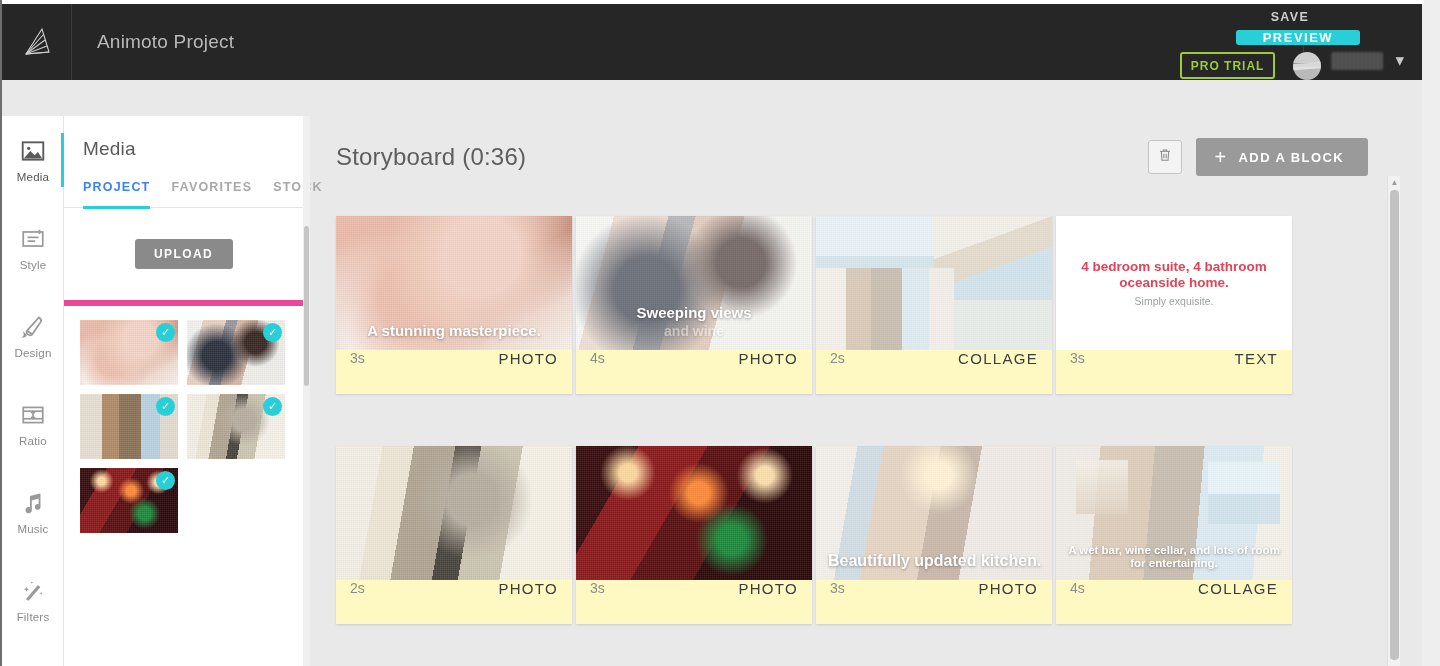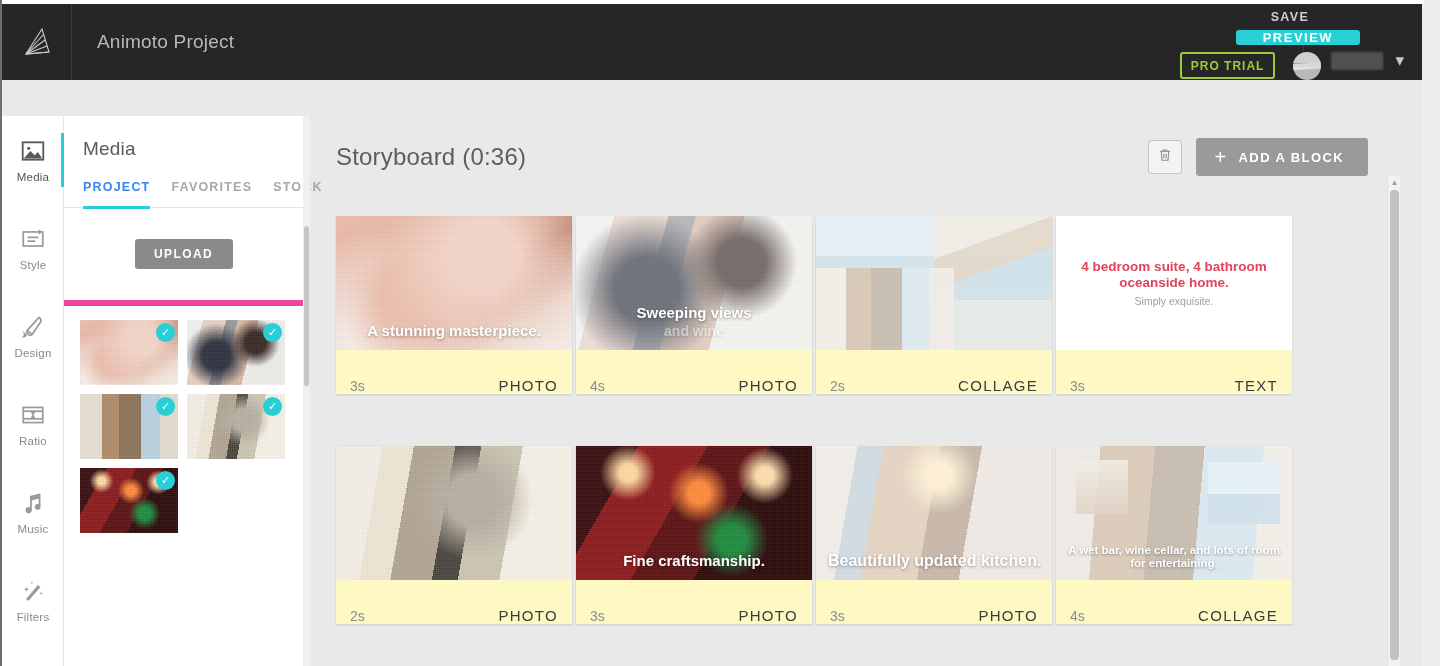--- a/index.html
+++ b/index.html
@@ -234,21 +234,21 @@
   .cap {
     position: absolute; left: 0; right: 0; bottom: 10px;
     color: #ffffff; font-size: 15px; font-weight: bold;
     text-align: center; padding: 0 9px;
     text-shadow: 0 1px 3px rgba(0,0,0,.35);
     line-height: 1.12;
   }
   .cap.left { text-align: left; padding-left: 12px; bottom: 10px; font-size: 16px; margin-top: 20px;}
   .cap.small { font-size: 11.5px; font-weight: bold; }
   .card-foot {
-    height: 44px; display: flex; align-items: flex-end;
+    height: 44px; display: flex; align-items: flex-start;
     padding: 0 14px; justify-content: space-between;
   }
   .dur { font-size: 14px; color: #8c8c8c; }
   .ctype { font-size: 15px; font-weight: normal; letter-spacing: 1.3px; color: #3c3c3c; }
 
   .text-card-inner {
     height: 100%; display: flex; flex-direction: column;
     align-items: center; justify-content: center; gap: 5px;
     padding: 0 18px;
   }
@@ -549,21 +549,20 @@
           </div>
           <div class="card-foot">
             <span class="dur">2s</span>
             <span class="ctype">PHOTO</span>
           </div>
         </div>
 
         <div class="card">
           <div class="card-media img-xmas">
             <div class="grain"></div>
-            <div class="cap">Fine craftsmanship.</div>
           </div>
           <div class="card-foot">
             <span class="dur">3s</span>
             <span class="ctype">PHOTO</span>
           </div>
         </div>
 
         <div class="card">
           <div class="card-media img-kitchen">
             <div class="grain"></div>

